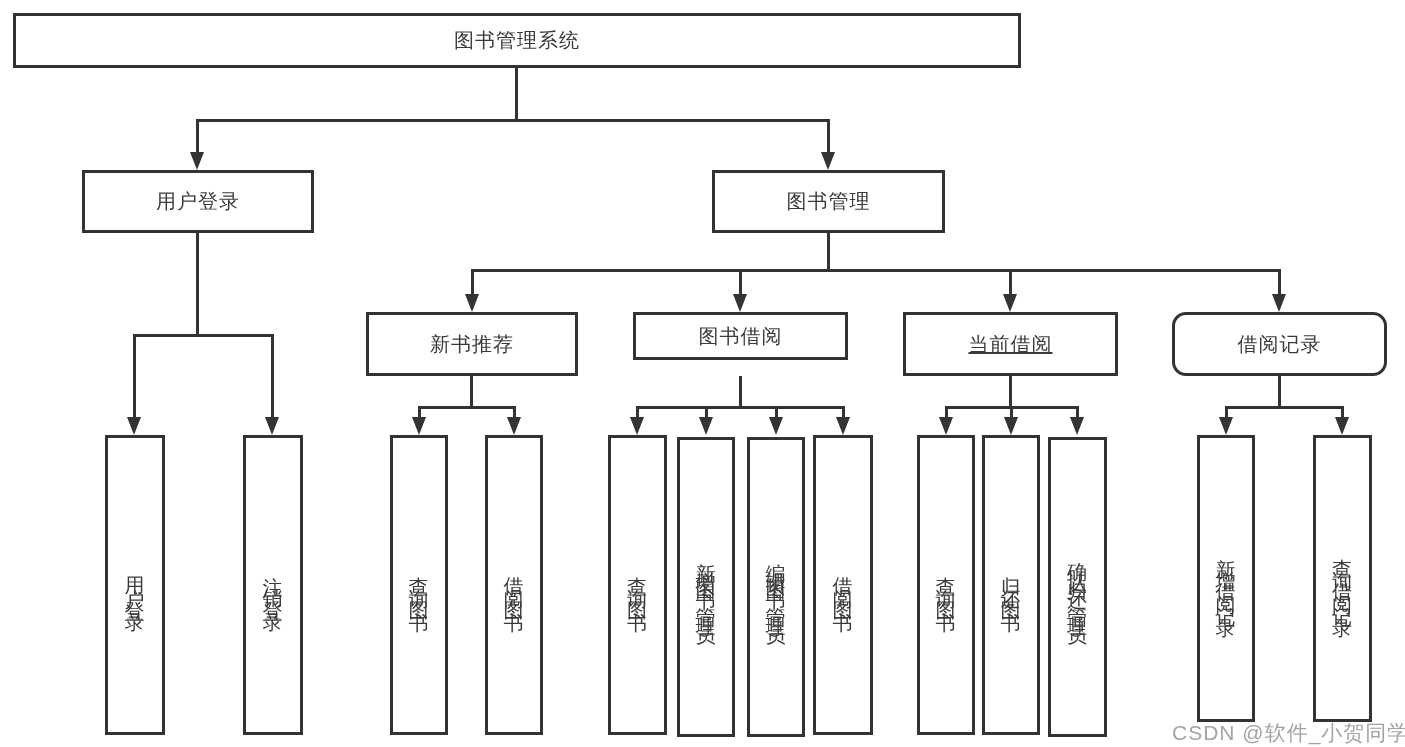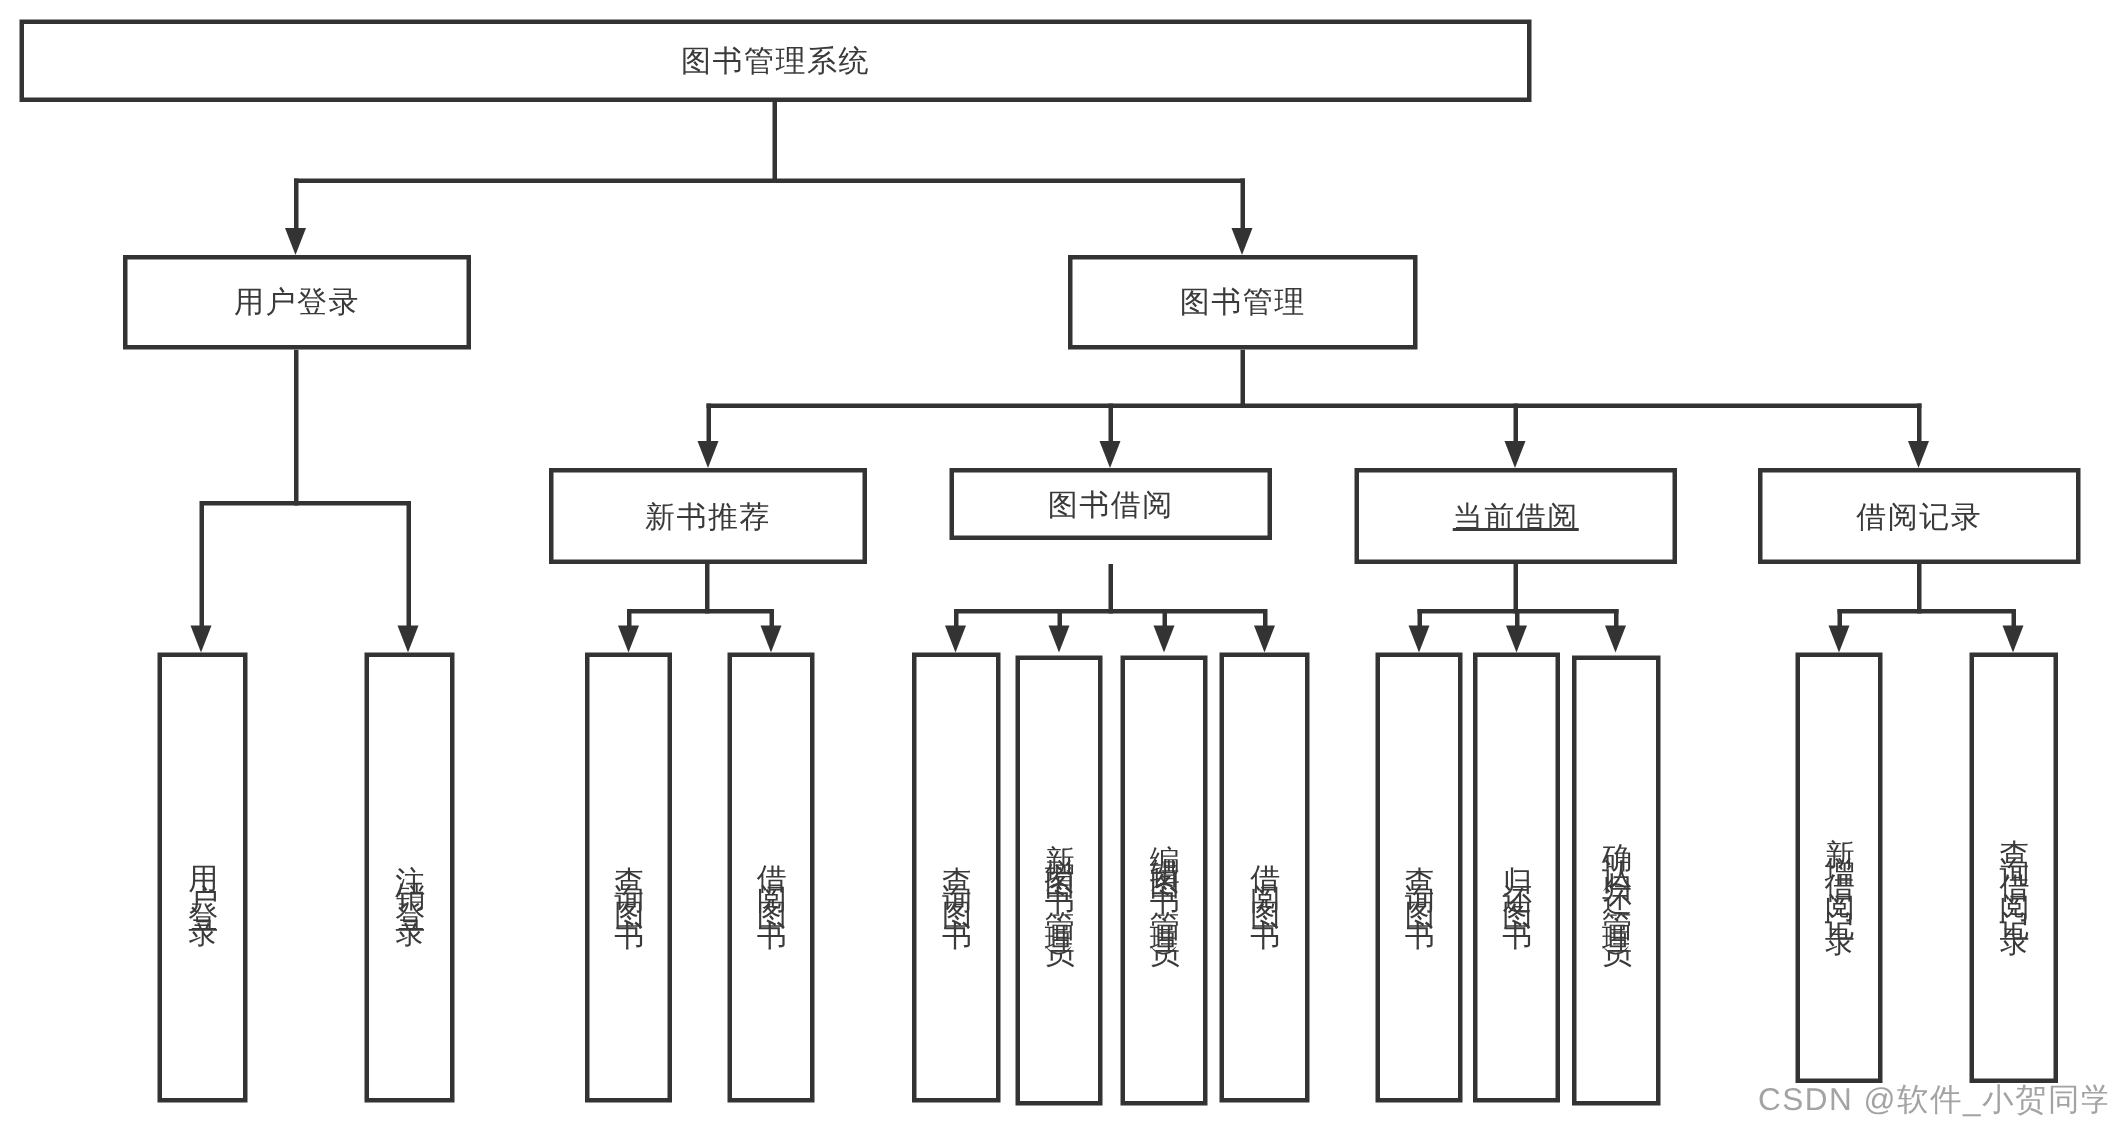--- a/index.html
+++ b/index.html
@@ -108,21 +108,21 @@
 
   <div class="box" style="left:366px; top:312px; width:212px; height:64px;">
     <span>新书推荐</span>
   </div>
   <div class="box" style="left:633px; top:312px; width:215px; height:48px;">
     <span>图书借阅</span>
   </div>
   <div class="box" style="left:903px; top:312px; width:215px; height:64px;text-decoration:underline;">
     <span>当前借阅</span>
   </div>
-  <div class="box" style="left:1172px; top:312px; width:215px; height:64px;">
+  <div class="box" style="left:1172px; top:312px; width:215px; height:64px;border-radius:14px;">
     <span>借阅记录</span>
   </div>
 
   <div class="vl" style="left:470px; top:376px; height:33px;"></div>
   <div class="hl" style="left:418px; top:406px; width:97px;"></div>
   <div class="vl" style="left:418px; top:406px; height:13px;"></div>
   <div class="ah" style="left:412px; top:417px;"></div>
   <div class="vl" style="left:513px; top:406px; height:13px;"></div>
   <div class="ah" style="left:507px; top:417px;"></div>
 

